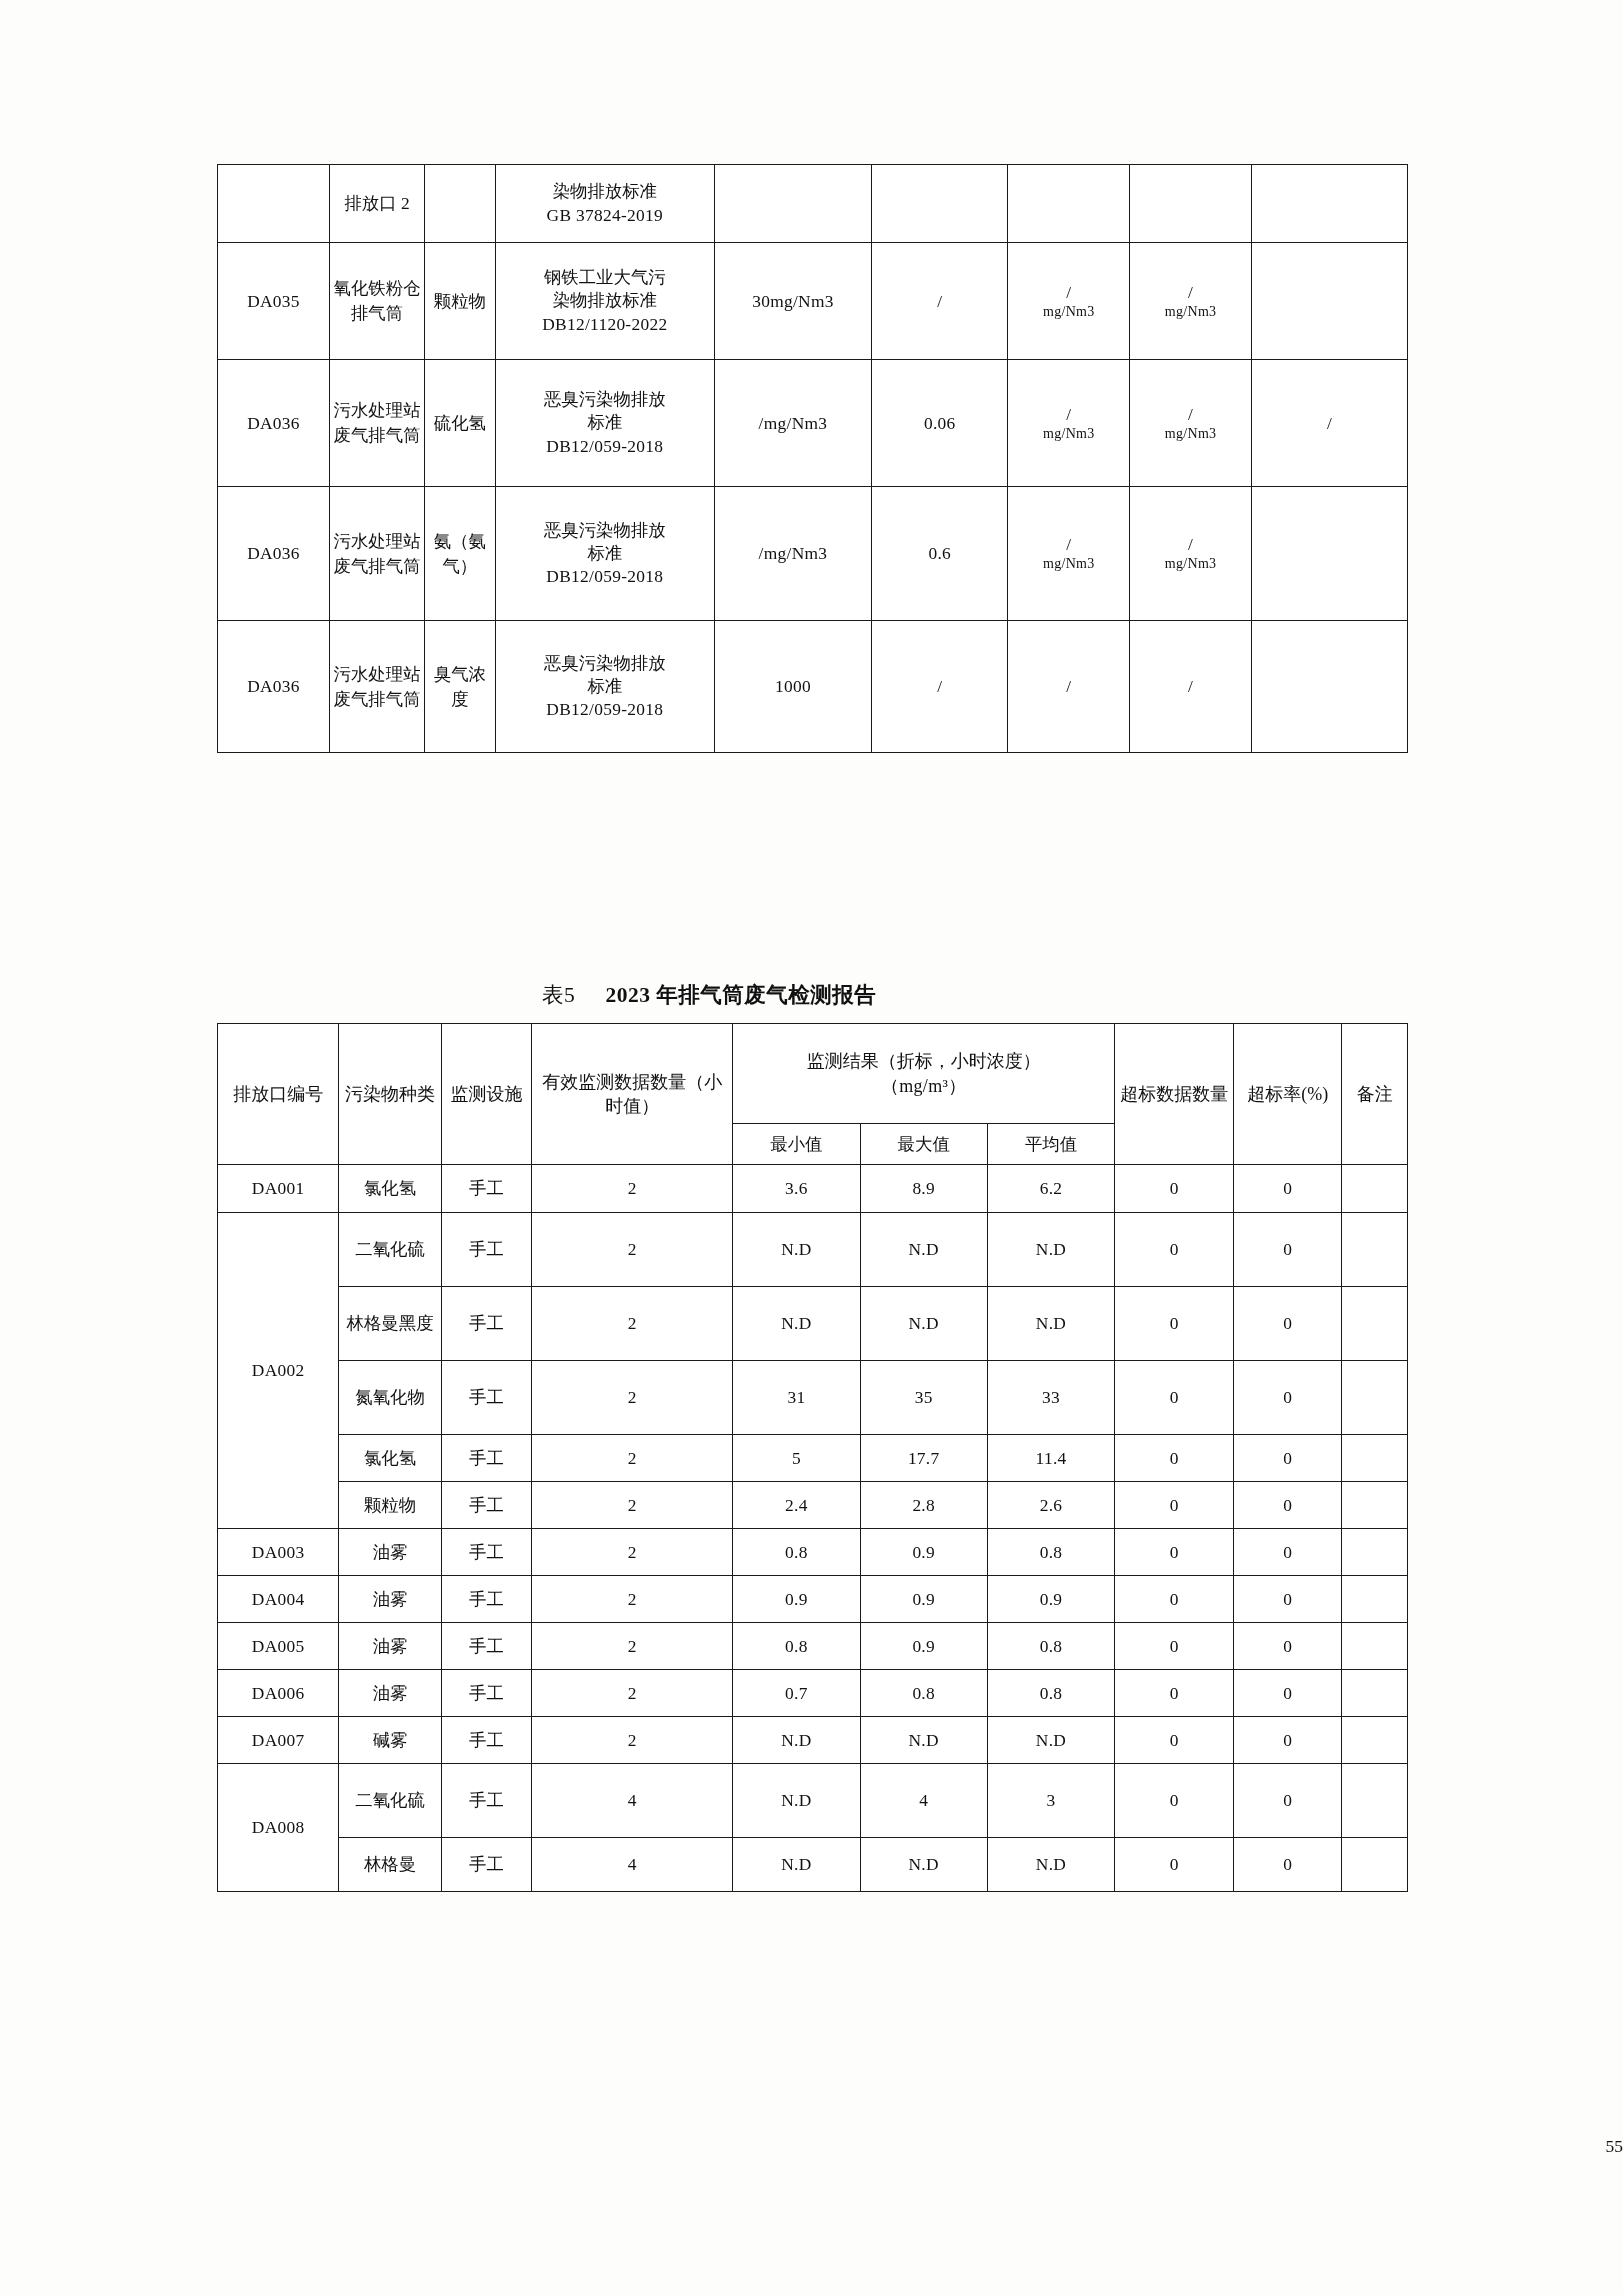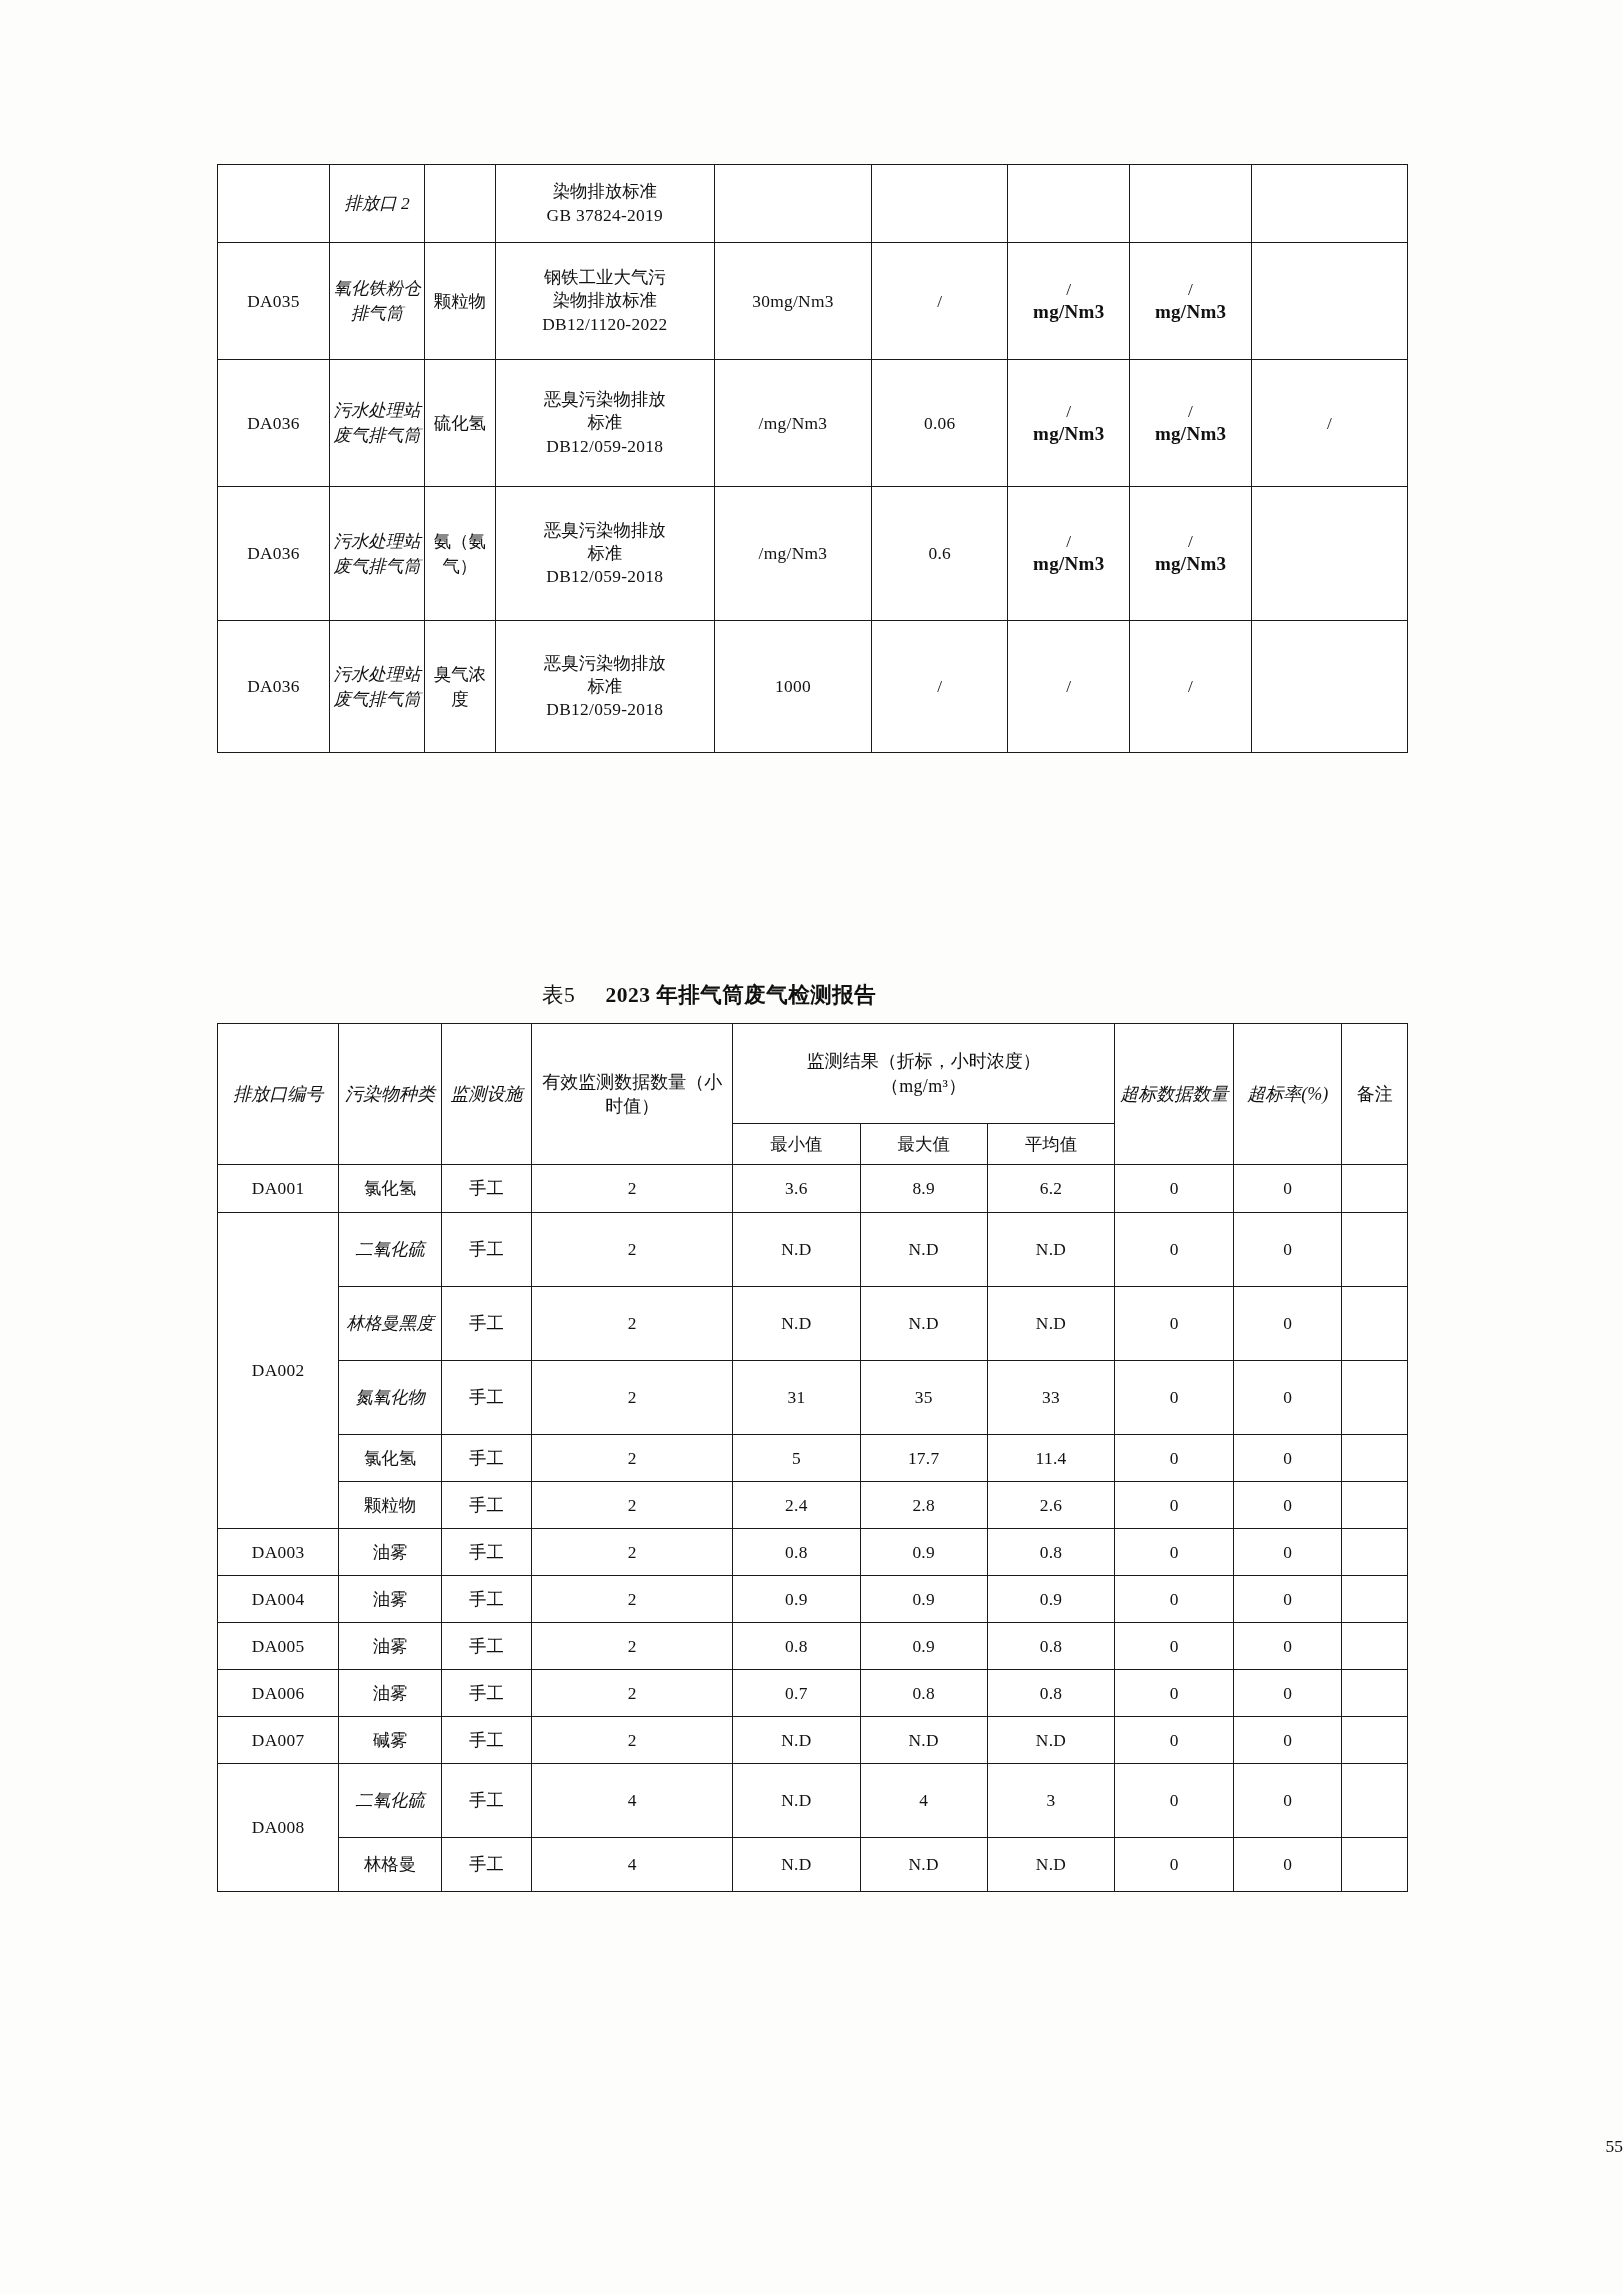--- a/index.html
+++ b/index.html
@@ -50,27 +50,25 @@
     width: 1em;
     margin: 0 auto;
     word-break: break-all;
     line-height: 1.28;
   }
   .vert2 {
     width: 2.05em;
     margin: 0 auto;
     word-break: break-all;
     line-height: 1.32;
-    font-style: italic;
   }
   .small-unit {
-    font-size: 19px;
+    font-size: 14px;
     line-height: 1.25;
     display: block;
-    font-weight: bold;
   }
   .slash {
     display: block;
     font-size: 17.4px;
     line-height: 1.2;
   }
   .latin {
     font-family: "Liberation Serif", "DejaVu Serif", serif;
     letter-spacing: 0.3px;
   }

